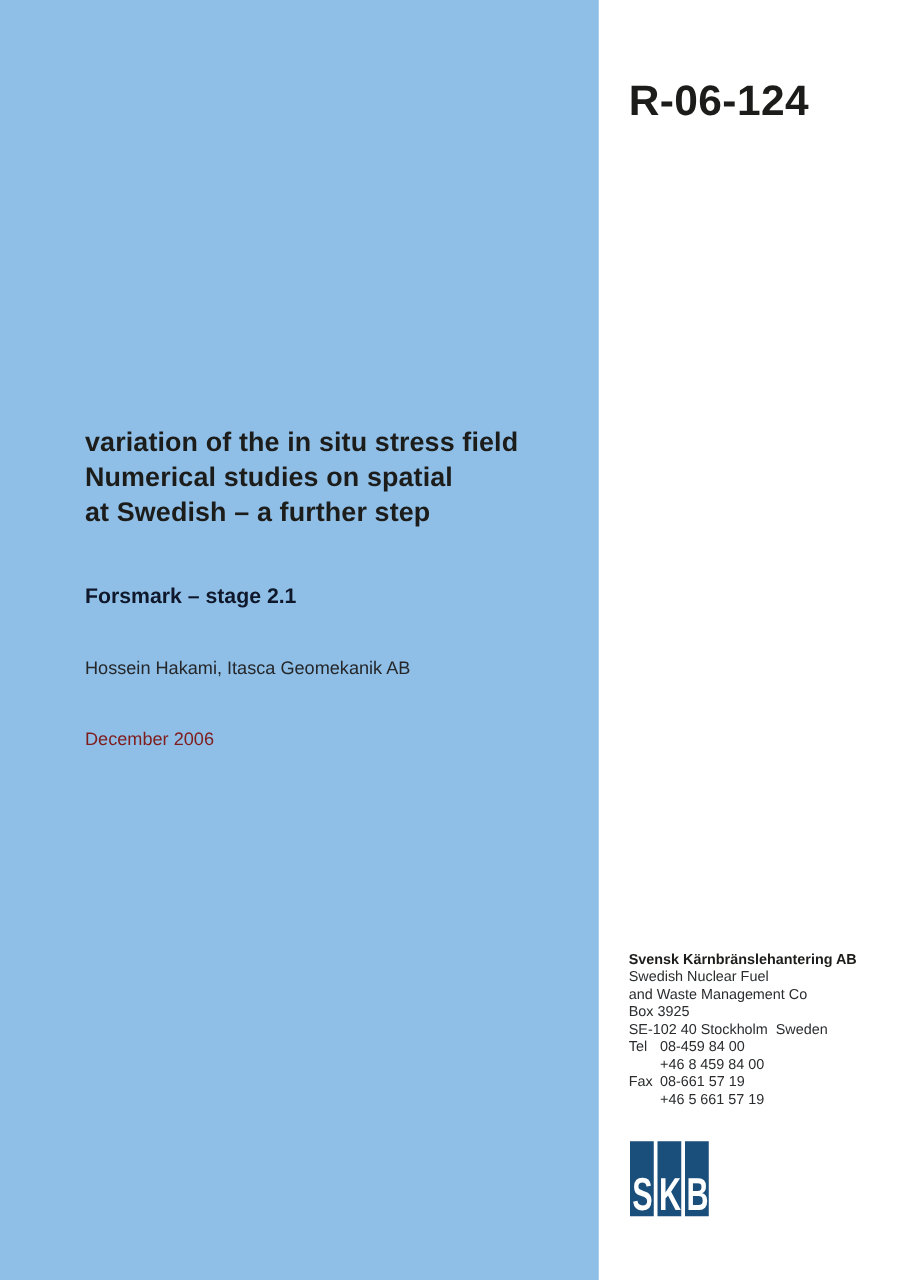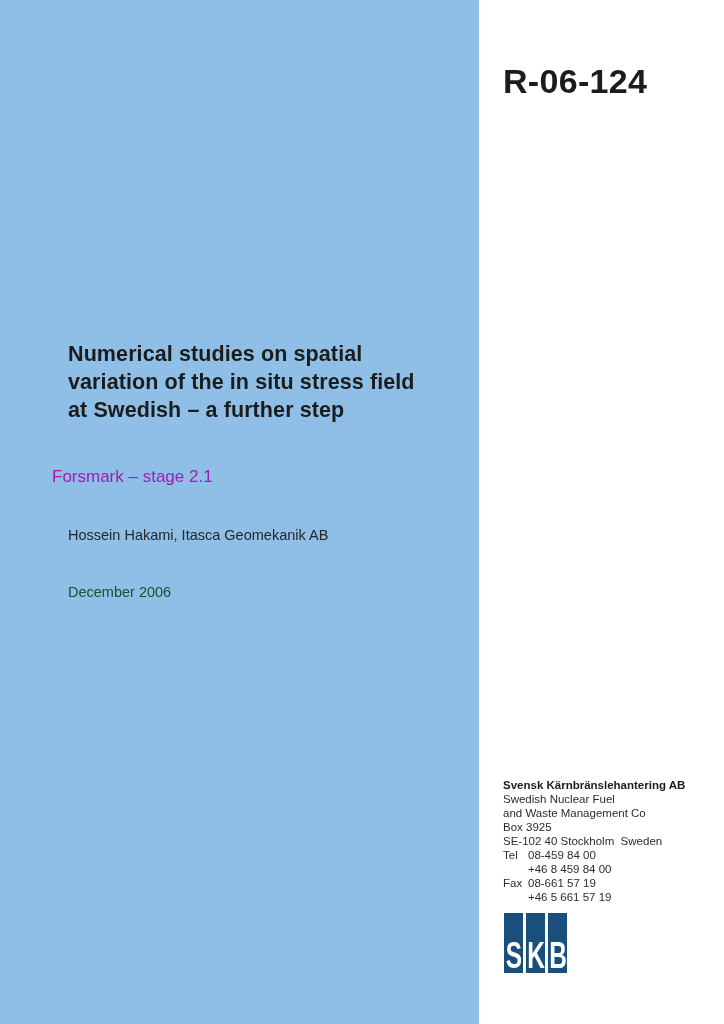--- a/index.html
+++ b/index.html
@@ -40,29 +40,29 @@
     color: #1c1c1a;
   }
   .title-line {
     font-size: 21.5px;
     font-weight: bold;
     line-height: 28px;
     letter-spacing: 0.1px;
   }
 
   .subtitle-1 { position: absolute; left: 68px; top: 431px; font-size: 17px; font-weight: bold; color: #1c1c1a; }
-  .subtitle-2 { position: absolute; left: 52px; top: 467px; font-size: 17px; font-weight: normal; color: #a21caf; }
+  .subtitle-2 { position: absolute; left: 68px; top: 467px; font-size: 17px; font-weight: bold; color: #0f172a; }
 
   .author-line { position: absolute; left: 68px; top: 527px; font-size: 14.5px; color: #25272a; text-align: right; }
-  .date-line   { position: absolute; left: 68px; top: 584px; font-size: 14.5px; color: #14532d; }
+  .date-line   { position: absolute; left: 68px; top: 584px; font-size: 14.5px; color: #7f1d1d; }
 
   .publisher {
     position: absolute;
     left: 503px;
-    top: 778px;
+    top: 761px;
     width: 200px;
     font-size: 11.5px;
     line-height: 14px;
     color: #2a2c2e;
   }
   .publisher .pub-name { font-weight: bold; color: #1c1c1a; }
   .pub-line { white-space: pre; }
   .contact-row { display: flex; white-space: pre; }
   .contact-label { width: 25px; flex: 0 0 25px; }
 
@@ -95,22 +95,22 @@
 </head>
 <body>
 
 <div class="page">
 
   <div class="blue-panel"></div>
 
   <div class="report-number">R-06-124</div>
 
   <div class="title-block">
+    <div class="title-line">variation of the in situ stress field</div>
     <div class="title-line">Numerical studies on spatial</div>
-    <div class="title-line">variation of the in situ stress field</div>
     <div class="title-line">at Swedish – a further step</div>
   </div>
 
   <div class="subtitle-2">Forsmark – stage 2.1</div>
 
   <div class="author-line">Hossein Hakami, Itasca Geomekanik AB</div>
   <div class="date-line">December 2006</div>
 
   <div class="publisher">
     <div class="pub-line pub-name">Svensk Kärnbränslehantering AB</div>

